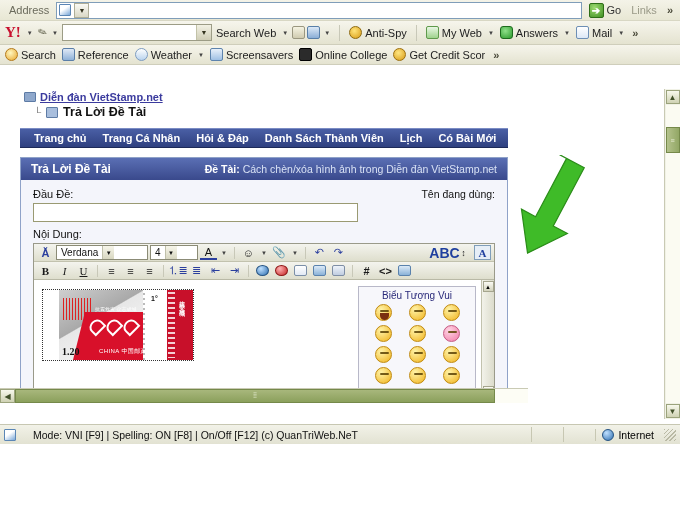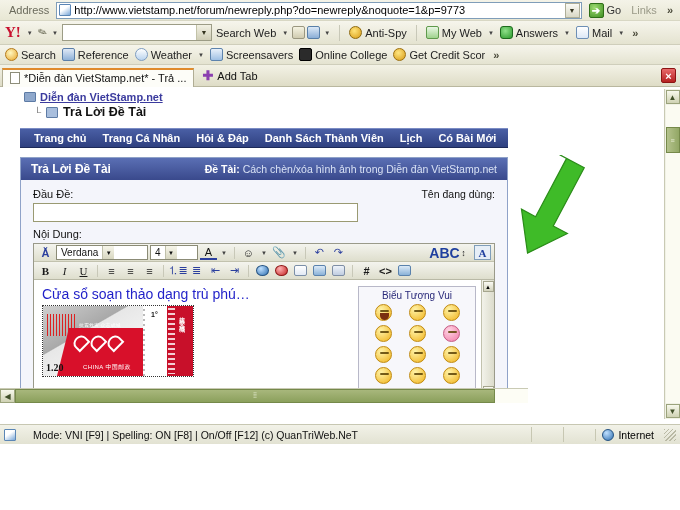--- a/index.html
+++ b/index.html
@@ -200,21 +200,21 @@
   }
   .ed-main { flex:1; padding:6px 8px; position:relative; }
   .ed-text {
     color:#1f1fc8; font-size:14px; font-family:"Liberation Sans",sans-serif;
     white-space:nowrap;
   }
   
   .stamp-wrap { margin-top:3px; position:relative; width:152px; height:72px; }
   .stamp-sel { position:absolute; inset:0; border:1px dotted #333; }
   .stamp { position:absolute; left:1px; top:1px; width:150px;height:70px; background:#fff; overflow:hidden;}
-  .s-left { position:absolute;left:0;top:0;width:100px;height:70px;background:#d946ef;text-align:right;}
+  .s-left { position:absolute;left:16px;top:0;width:100px;height:70px;background:#d946ef;text-align:right;}
   .s-gray {
     position:absolute;left:0;top:0;width:100px;height:70px;
     background:linear-gradient(150deg,#cfcfcf 0%,#a9a9a9 38%,#e7e7e7 39%,#ffffff 100%);
   }
   .s-wave{position:absolute;left:4px;top:8px;width:28px;height:22px;
     background:repeating-linear-gradient(90deg,#d22 0 1px,transparent 1px 3px);}
   .s-redband{
     position:absolute;left:14px;top:22px;width:96px;height:48px;background:#d8102a;
     transform:skewX(-14deg); transform-origin:bottom left;
   }
@@ -329,21 +329,20 @@
 </style>
 </head>
 <body>
 
 <div class="app">
 
   <div class="bar addr-bar">
     <span class="addr-label">Address</span>
     <div class="addr-input">
       <span class="addr-favicon"></span>
-      <span class="addr-url">http://www.vietstamp.net/forum/newreply.php?do=newreply&amp;noquote=1&amp;p=9773</span>
       <span class="combo-arrow">▼</span>
     </div>
     <div class="go-btn">
       <span class="go-icon">➔</span>
       <span class="go-text">Go</span>
     </div>
     <span class="links-text">Links</span>
     <span class="chev">»</span>
   </div>
 
@@ -409,31 +408,20 @@
       <span class="ic ic-college"></span>
       <span class="lbl">Online College</span>
     </span>
     <span class="y-item">
       <span class="ic ic-credit"></span>
       <span class="lbl">Get Credit Scor</span>
     </span>
     <span class="chev">»</span>
   </div>
 
-  <div class="bar tab-bar">
-    <div class="tab">
-      <span class="tab-page-ic"></span>
-      <span class="tab-title">*Diễn đàn VietStamp.net* - Trả ...</span>
-    </div>
-    <div class="addtab">
-      <span class="plus">✚</span>
-      <span>Add Tab</span>
-    </div>
-    <div class="tab-close">×</div>
-  </div>
 
   <div class="viewport">
     <div class="page">
 
       <div class="crumbs">
         <div class="crumb-top">
           <span class="crumb-ic"></span>
           <a class="crumb-link" href="#">Diễn đàn VietStamp.net</a>
         </div>
         <div class="crumb-sub">
@@ -552,21 +540,20 @@
               <span class="vsep" style="height:12px;margin:0 3px;"></span>
               <span class="tbtn" style="font-weight:bold;">#</span>
               <span class="tbtn" style="font-weight:bold;">&lt;&gt;</span>
               <span class="tbtn">
                   <span class="mini m-img"></span>
                 </span>
             </div>
 
             <div class="ed-area">
               <div class="ed-main">
-                <div class="ed-text">Cửa sổ soạn thảo dạng trù phú…</div>
 
                 <div class="stamp-wrap">
                   <div class="stamp">
                     <div class="s-left">
                       <div class="s-gray"></div>
                       <div class="s-wave"></div>
                       <div class="s-redband"></div>
                       <div class="s-hearts">
                         <span class="s-heart"></span>
                         <span class="s-heart"></span>

